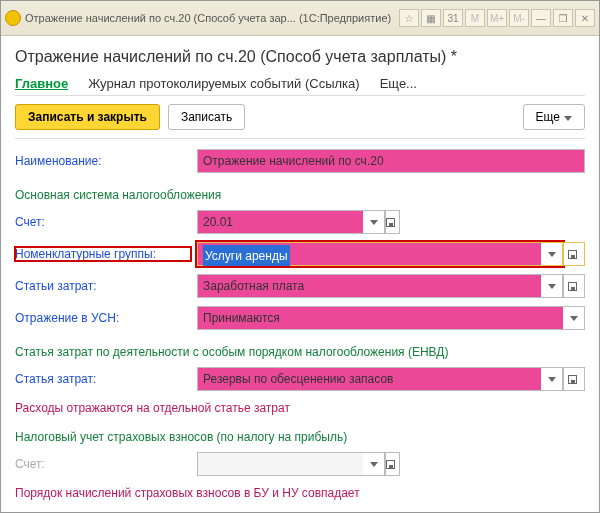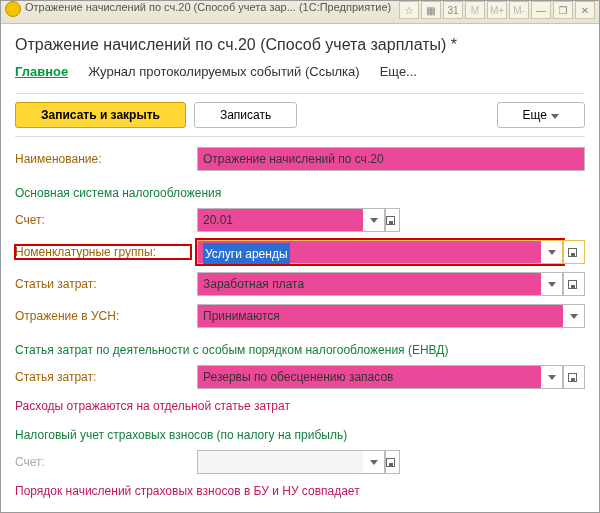--- a/index.html
+++ b/index.html
@@ -1,35 +1,35 @@
 <!DOCTYPE html>
 <html><head>
 <meta charset="utf-8">
 <style>
   html,body{margin:0;padding:0;font-family:Arial,sans-serif;font-size:12px;color:#333;background:#f5f5f5}
   .window{width:600px;height:513px;background:#fff;border:1px solid #999;box-sizing:border-box;display:flex;flex-direction:column}
-  .titlebar{height:22px;background:linear-gradient(#f0ecdc,#e8e4d0);border-bottom:1px solid #c8c4b0;display:flex;align-items:flex-start;padding:0 4px;font-size:11px;color:#555}
+  .titlebar{height:22px;background:linear-gradient(#f0ecdc,#e8e4d0);border-bottom:1px solid #c8c4b0;display:flex;align-items:center;padding:6px 4px;font-size:11px;color:#555}
   .titlebar .ico{width:14px;height:14px;background:#f3c200;border-radius:50%;margin-right:4px;display:inline-block;border:1px solid #c09000}
   .titlebar .title{flex:1;white-space:nowrap;overflow:hidden;text-overflow:ellipsis}
   .titlebar .tb-btns{display:flex;gap:2px}
   .titlebar .tb-btn{width:18px;height:16px;border:1px solid #c8c4b0;background:#f8f4e4;display:flex;align-items:center;justify-content:center;font-size:10px;color:#888;cursor:pointer}
   .titlebar .tb-btn.gray{color:#bbb}
   .content{flex:1;padding:10px 14px 0 14px;overflow:hidden;display:flex;flex-direction:column}
   h1{margin:2px 0 10px 0;font-size:16px;font-weight:400;color:#333}
-  .tabs{display:flex;gap:20px;align-items:flex-end;margin-bottom:14px;font-size:13px}
+  .tabs{display:flex;gap:20px;align-items:flex-end;margin-bottom:4px;font-size:13px}
   .tab{color:#333;cursor:pointer}
   .tab.active{color:#009a3d;text-decoration:underline;font-weight:700}
   .more{color:#333;cursor:pointer}
   .cmdbar{display:flex;align-items:center;gap:8px;padding:8px 0;border-top:1px solid #ddd;border-bottom:1px solid #ddd;margin-bottom:10px}
-  .btn{height:26px;border:1px solid #bbb;background:#fff;padding:0 25px;border-radius:3px;cursor:pointer;font-size:12px;display:flex;align-items:center;gap:4px}
+  .btn{height:26px;border:1px solid #bbb;background:#fff;padding:0 12px;border-radius:3px;cursor:pointer;font-size:12px;display:flex;align-items:center;gap:4px}
   .btn.primary{background:#ffd633;border-color:#caa400;font-weight:700}
   .spacer{flex:1}
   .form{display:flex;flex-direction:column;gap:8px}
   .row{display:flex;align-items:center;gap:6px}
-  .lbl{width:176px;color:#a16207;flex-shrink:0}
+  .lbl{width:176px;color:#1d4ed8;flex-shrink:0}
   .section{color:#15803d;margin-top:7px}
   .hint{color:#be185d;margin-top:2px}
   .fld{flex:1;display:flex}
   .inp{flex:1;height:24px;border:1px solid #bbb;background:#ec4899;padding:2px 5px;box-sizing:border-box;font-size:12px;color:#333}
   .inp.disabled{background:#f5f5f5;color:#aaa}
   .combo{display:flex;flex:1}
   .combo .inp{border-right:none}
   .mini{width:22px;height:24px;border:1px solid #bbb;background:#fff;display:flex;align-items:center;justify-content:center;cursor:pointer;font-size:10px;color:#555;box-sizing:border-box}
   .mini.joined{margin-left:0;border-left:none}
   .row.acc .fld{max-width:180px}

